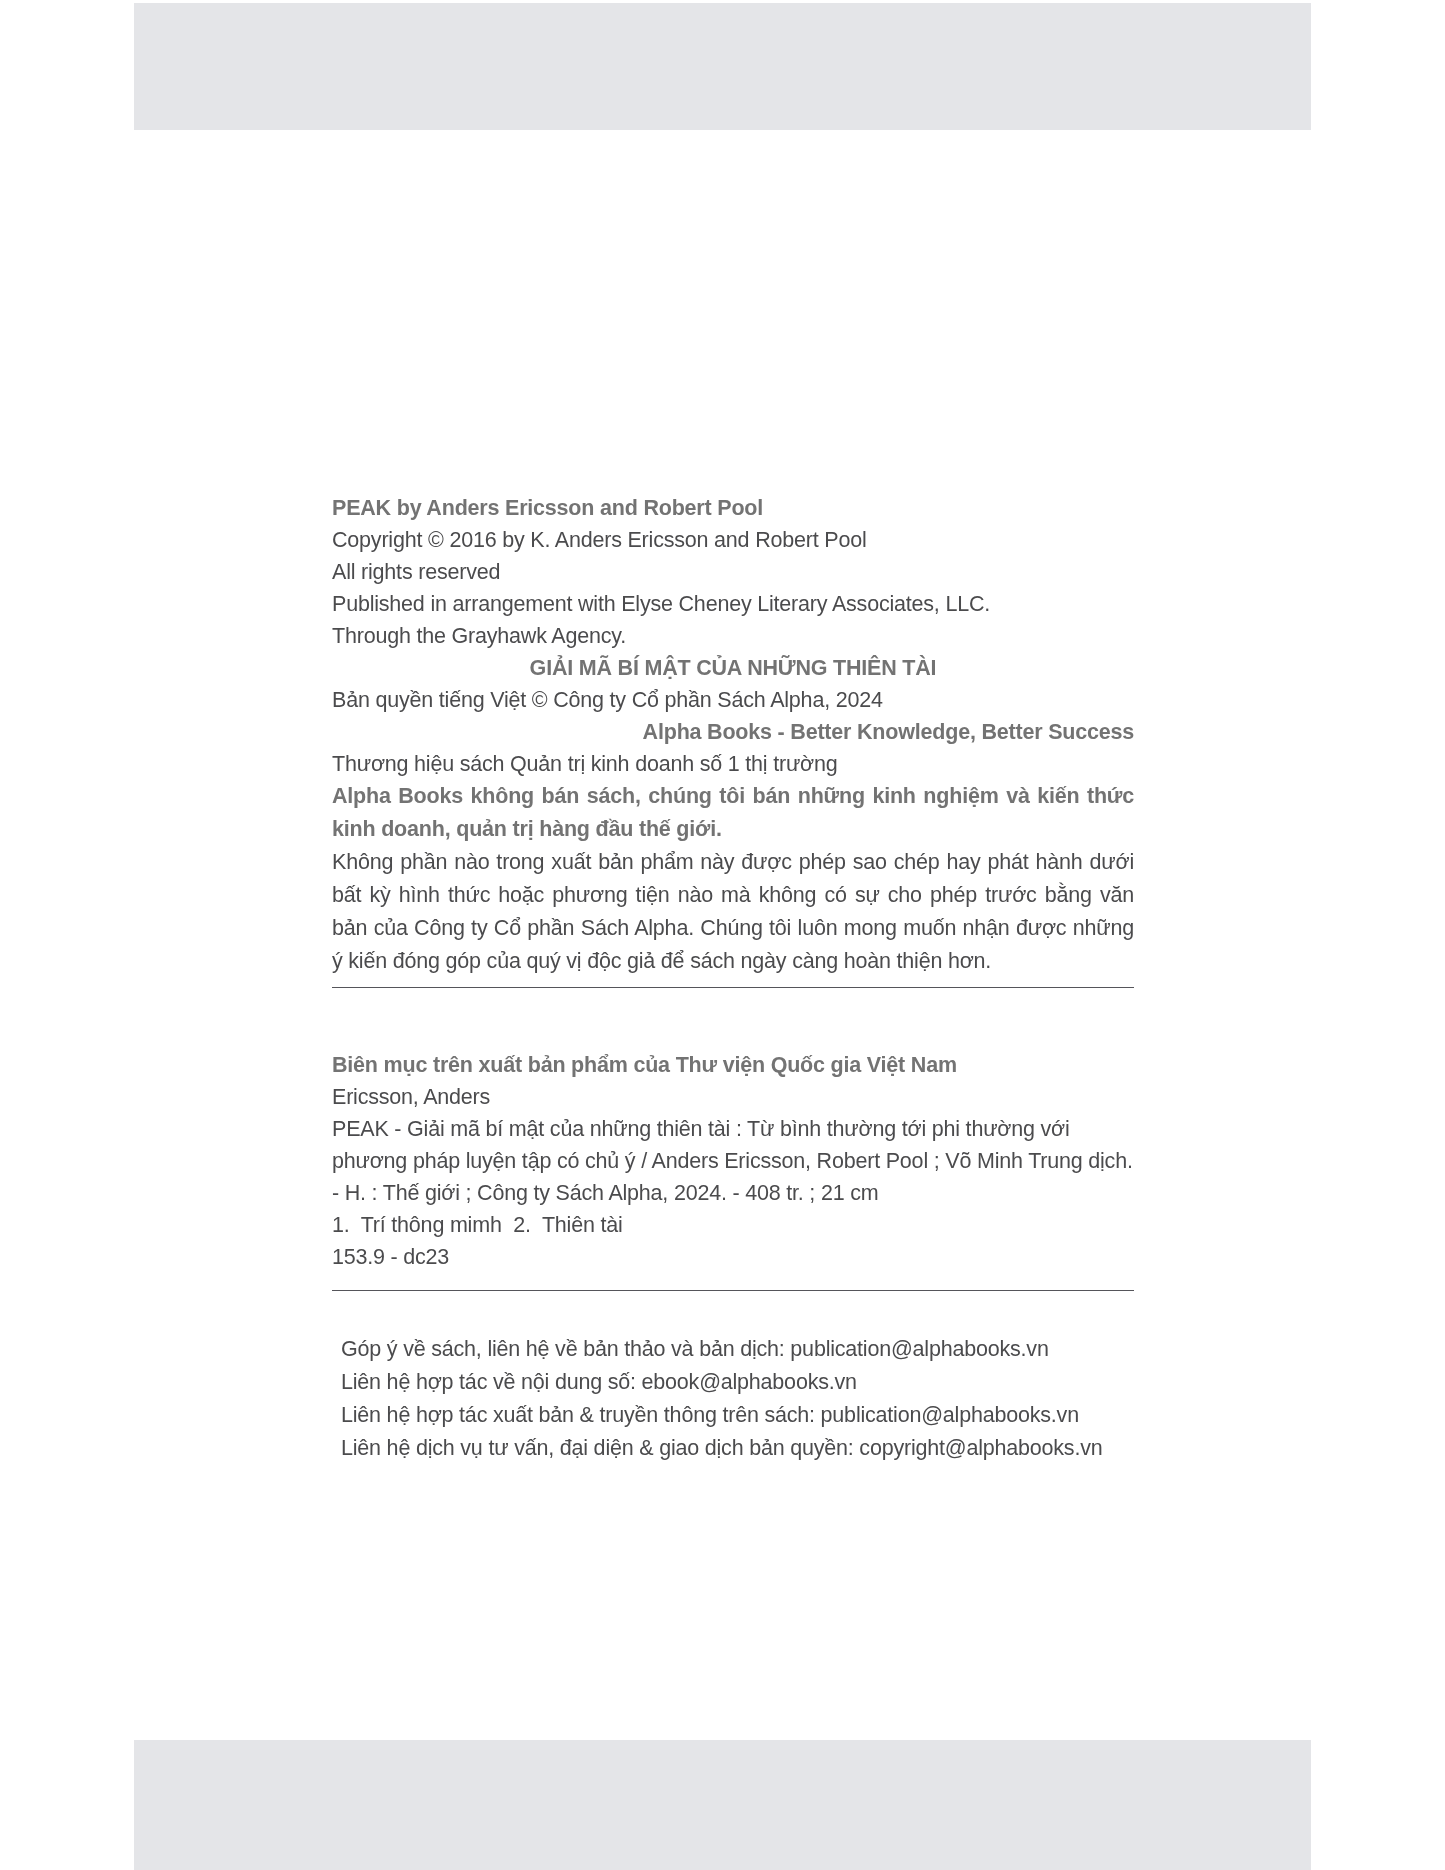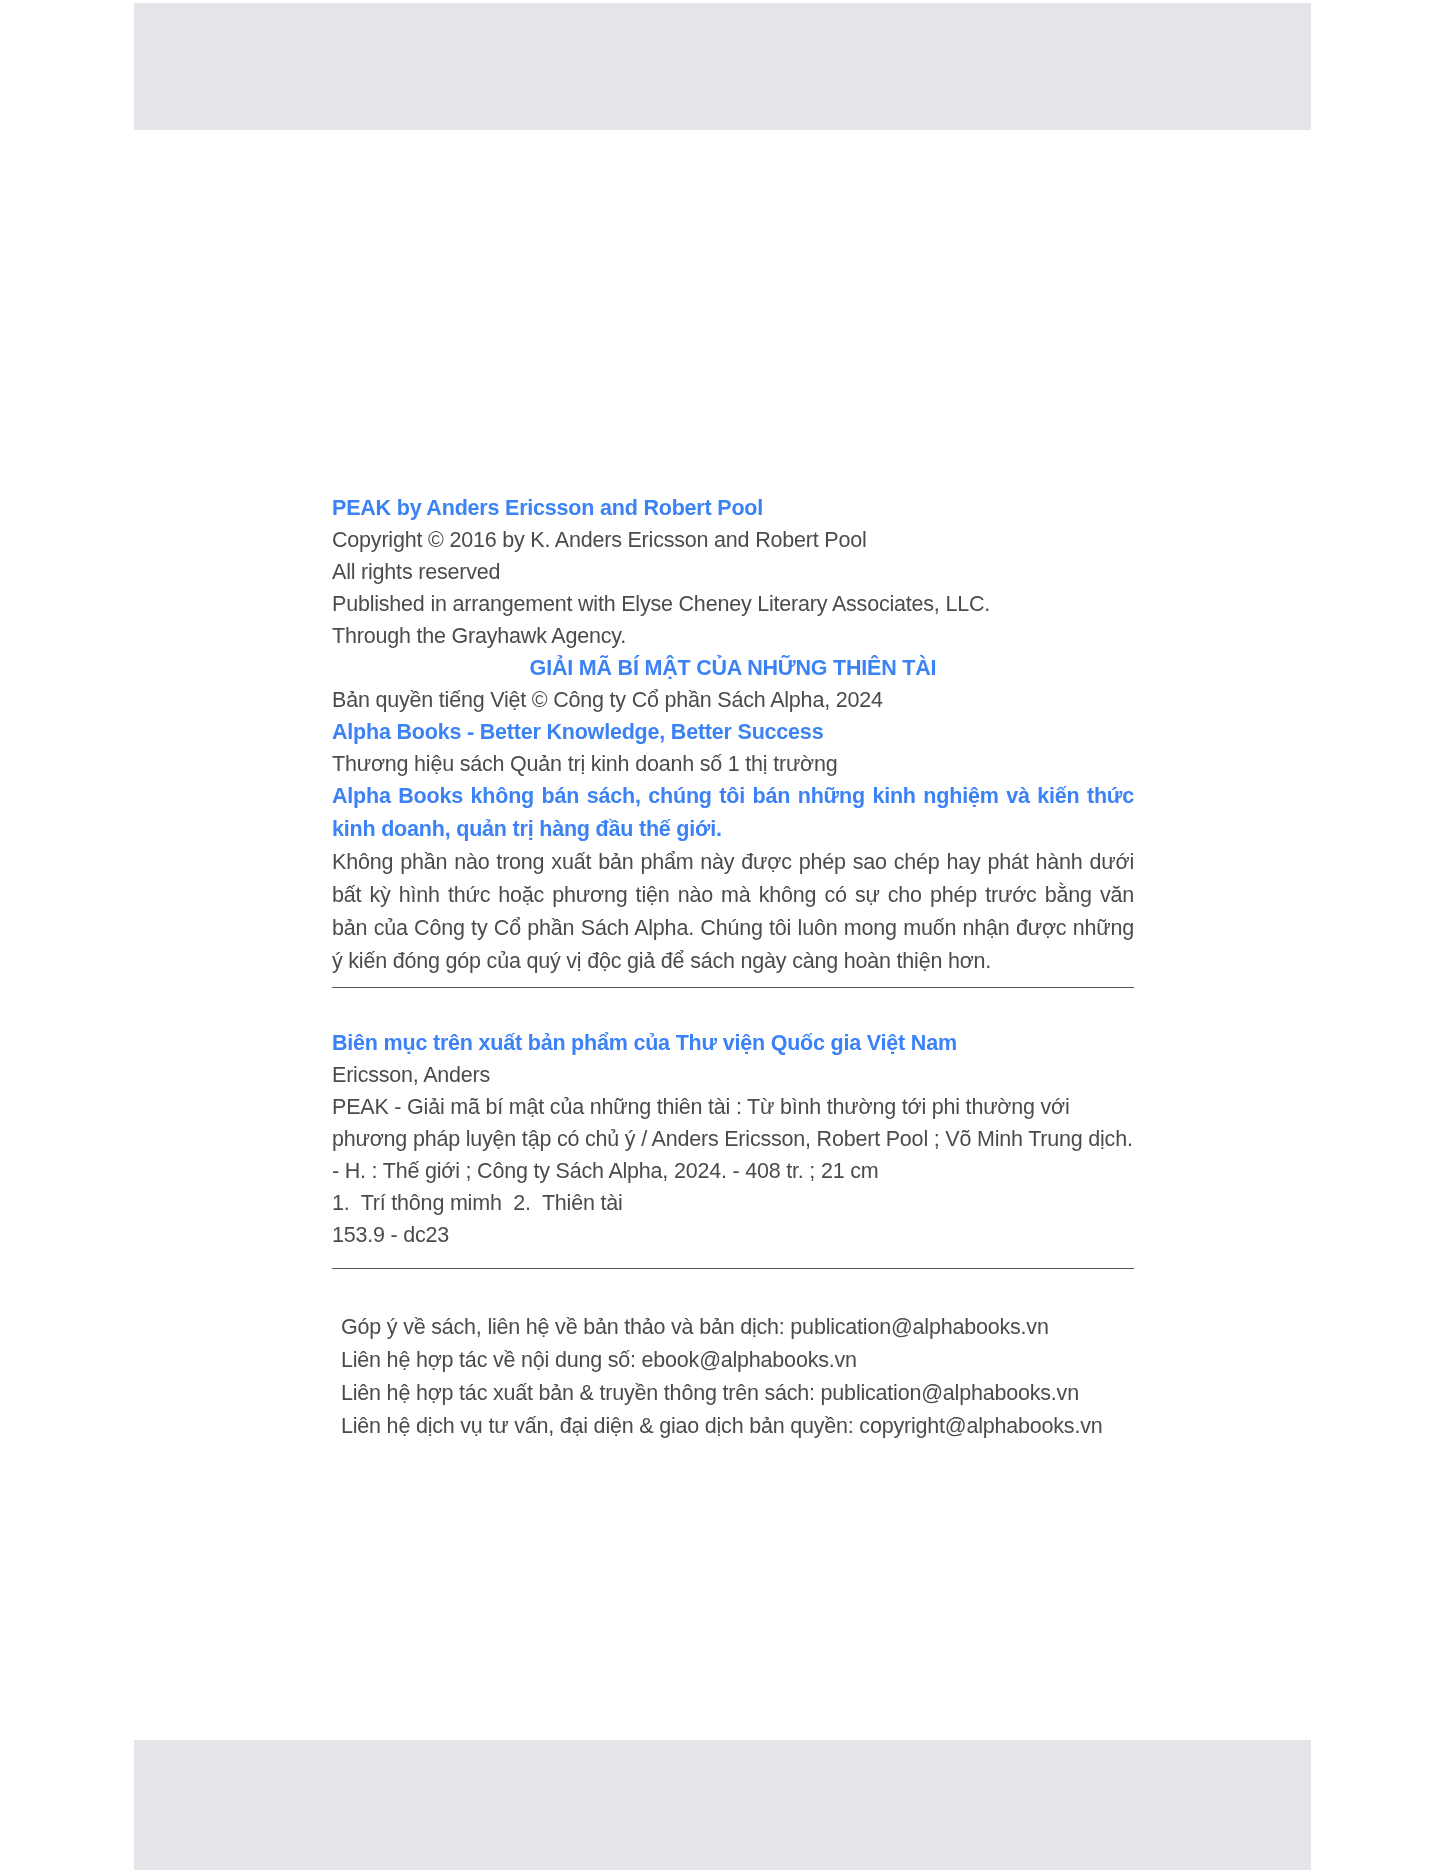--- a/index.html
+++ b/index.html
@@ -27,41 +27,41 @@
   .content {
     position: absolute;
     left: 332px;
     top: 492px;
     width: 802px;
     font-size: 21.5px;
     letter-spacing: -0.2px;
     line-height: 32px;
   }
   .content p { margin: 0; }
-  .b { font-weight: bold; color: #3b82f6; }
+  .b { font-weight: bold; color: #737373; }
 
   .sec-gap-sm  { margin-top: 19px; text-align: center; }
   .sec-gap-xs  { margin-top: 17px; }
-  .sec-gap-md  { margin-top: 32px; }
+  .sec-gap-md  { margin-top: 32px; text-align: right; }
   .sec-gap-lg  { margin-top: 33px; }
   .sec-gap-para{ margin-top: 28px; }
   .sec-gap-cat { margin-top: 29px; }
 
   .para {
     line-height: 33px;
     text-align: justify;
     text-align-last: left;
   }
   .divider {
     border: none;
     border-top: 1.5px solid #55555a;
     margin: 9px 0 0 0;
   }
   .divider.second { margin-top: 17px; }
-  .cip-block   { margin-top: 39px; }
+  .cip-block   { margin-top: 61px; }
   .contact     { margin-top: 42px; line-height: 33px; margin-left: 9px; }
   .pre         { white-space: pre-wrap; }
 </style>
 </head>
 <body>
 
 <div class="gray-block top"></div>
 
 <div class="content">
 

